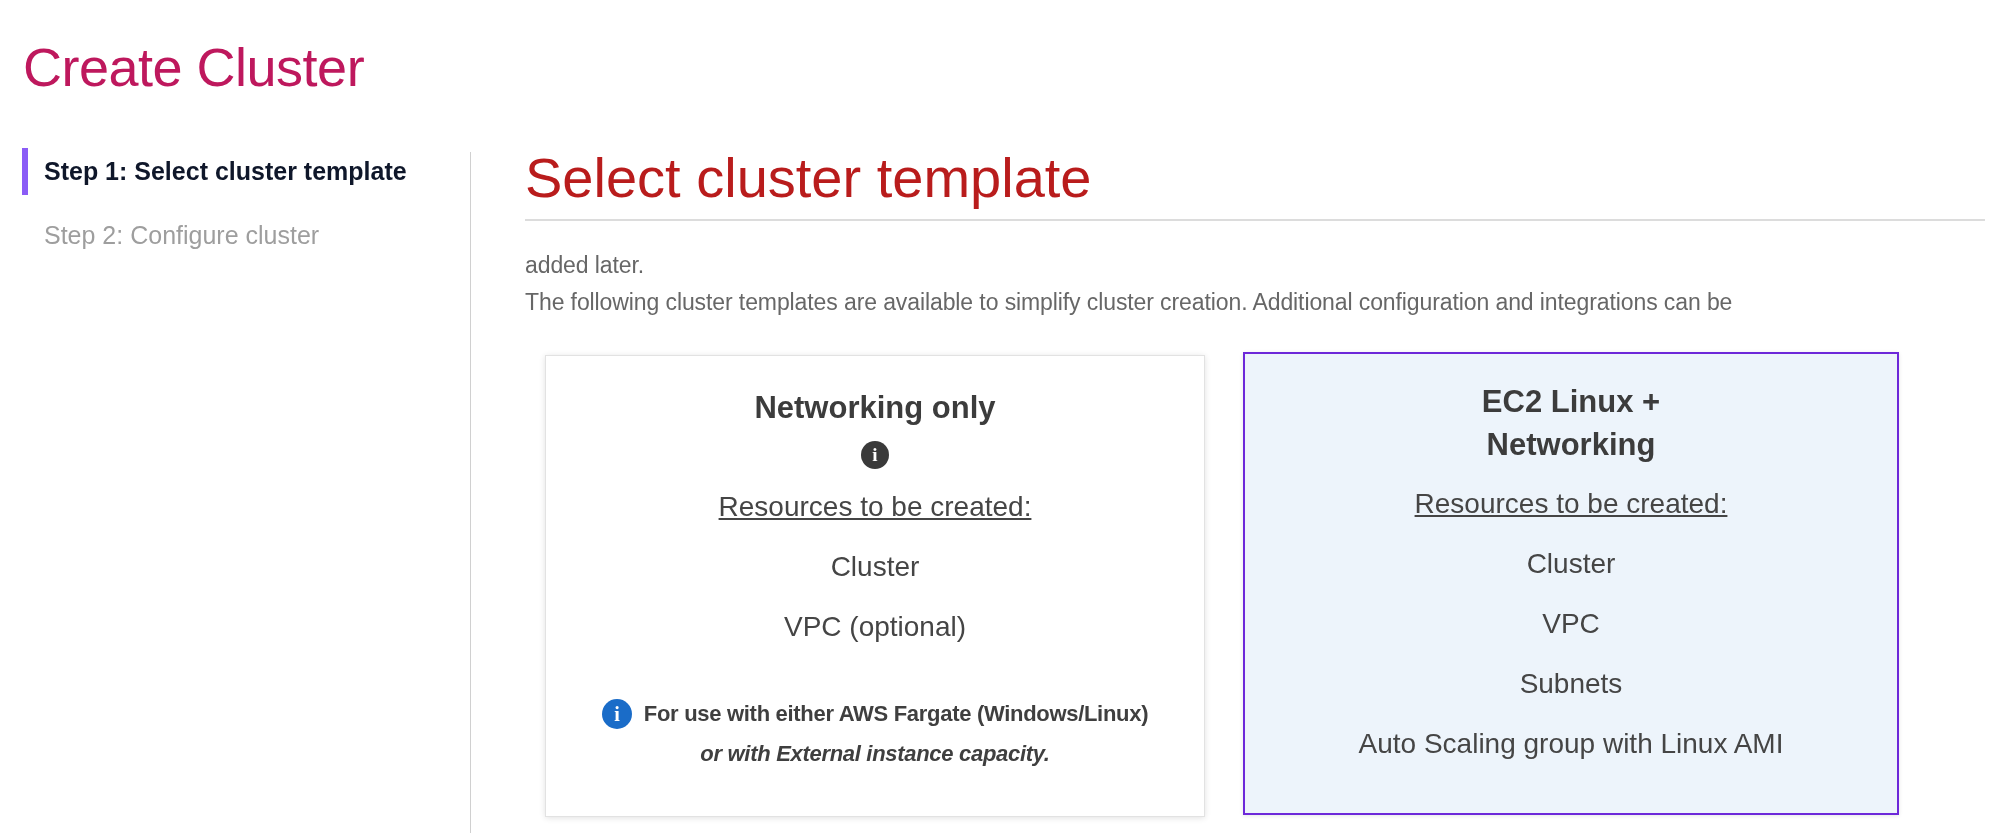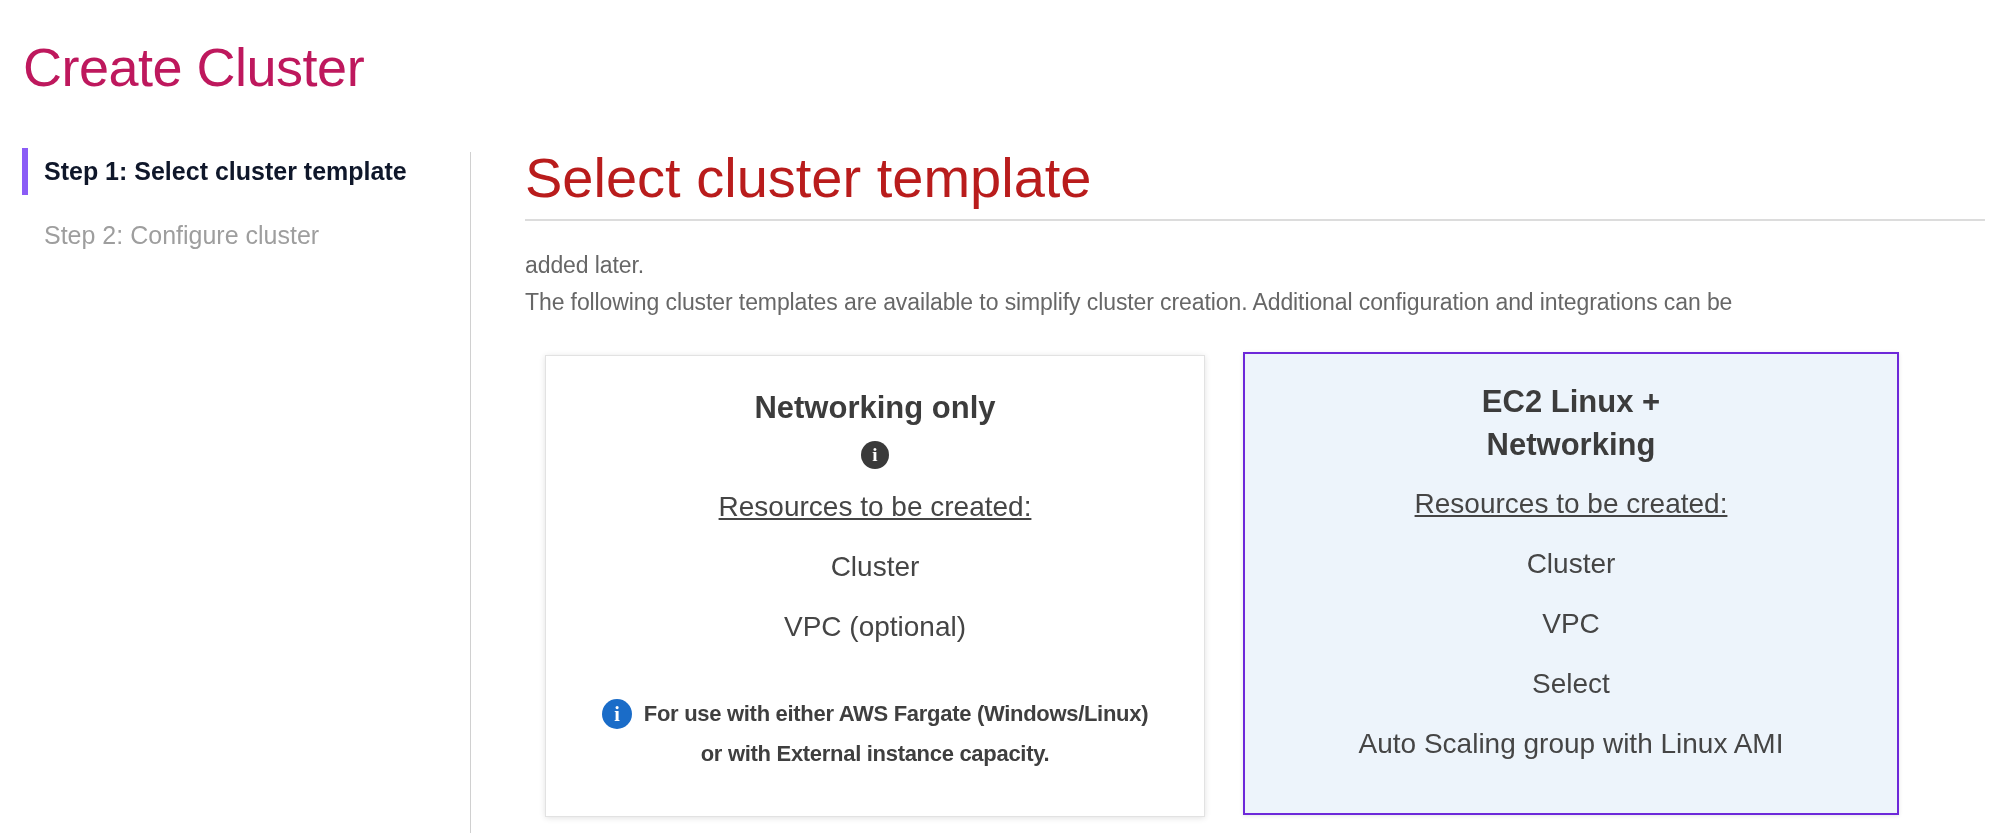--- a/index.html
+++ b/index.html
@@ -117,21 +117,21 @@
   .card-note {
     margin-top: auto;
     font-size: 22px; font-weight: 700; color: #3f3f3f;
     letter-spacing: -0.3px;
     line-height: 40px;
   }
   .note-row {
     display: flex; align-items: center; justify-content: center; gap: 12px;
     white-space: nowrap;
   }
-  .note-line2 { white-space: nowrap; }
+  .note-line2 { white-space: nowrap; font-style: italic; }
 </style>
 </head>
 <body>
 
 <h1 class="page-title">Create Cluster</h1>
 
 <nav class="steps">
   <div class="step step-active">Step 1: Select cluster template</div>
   <div class="step step-upcoming">Step 2: Configure cluster</div>
 </nav>
@@ -165,15 +165,15 @@
 </div>
 
 <div class="card card-ec2">
   <div class="card-title">
     <span>EC2 Linux +</span><br>
     <span>Networking</span>
   </div>
   <div class="resources-heading">Resources to be created:</div>
   <div class="resource-item">Cluster</div>
   <div class="resource-item">VPC</div>
-  <div class="resource-item">Select</div>
+  <div class="resource-item">Subnets</div>
   <div class="resource-item">Auto Scaling group with Linux AMI</div>
 </div>
 
 </body></html>

